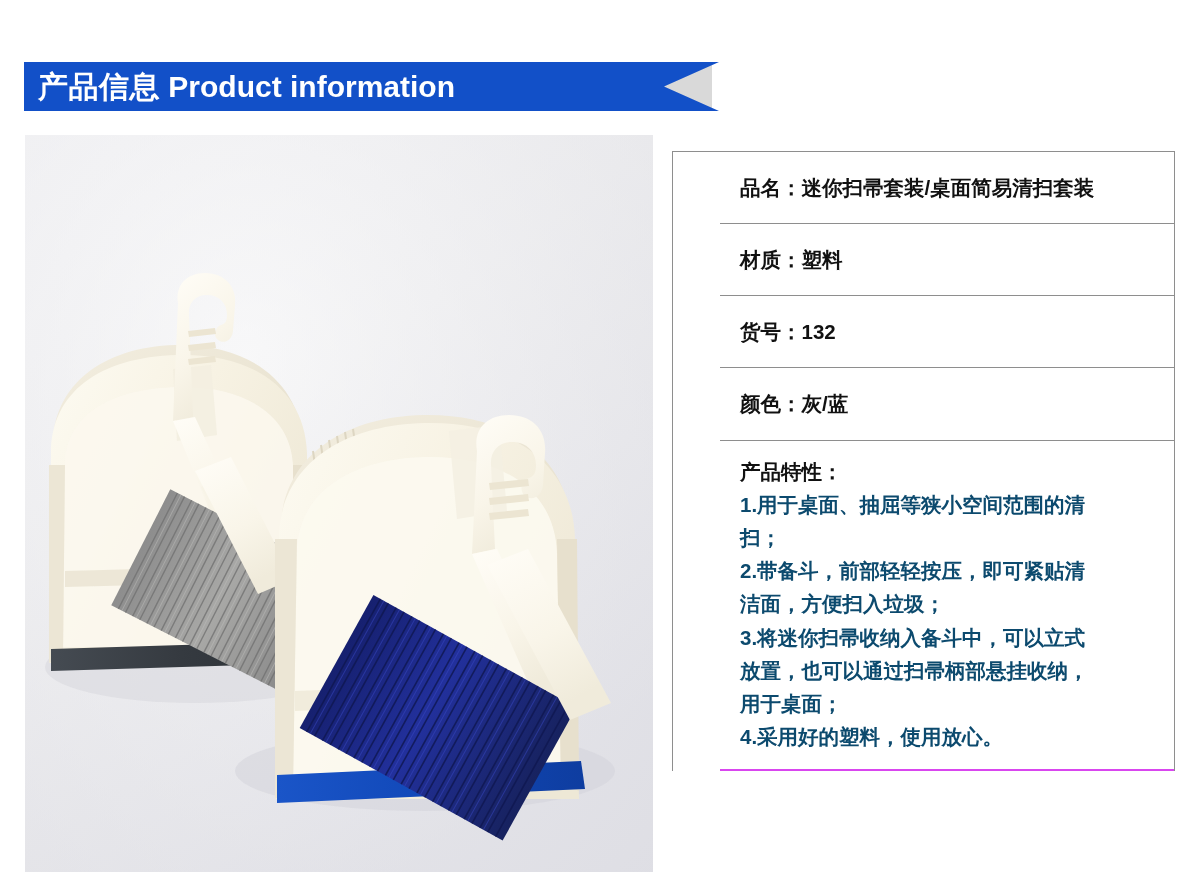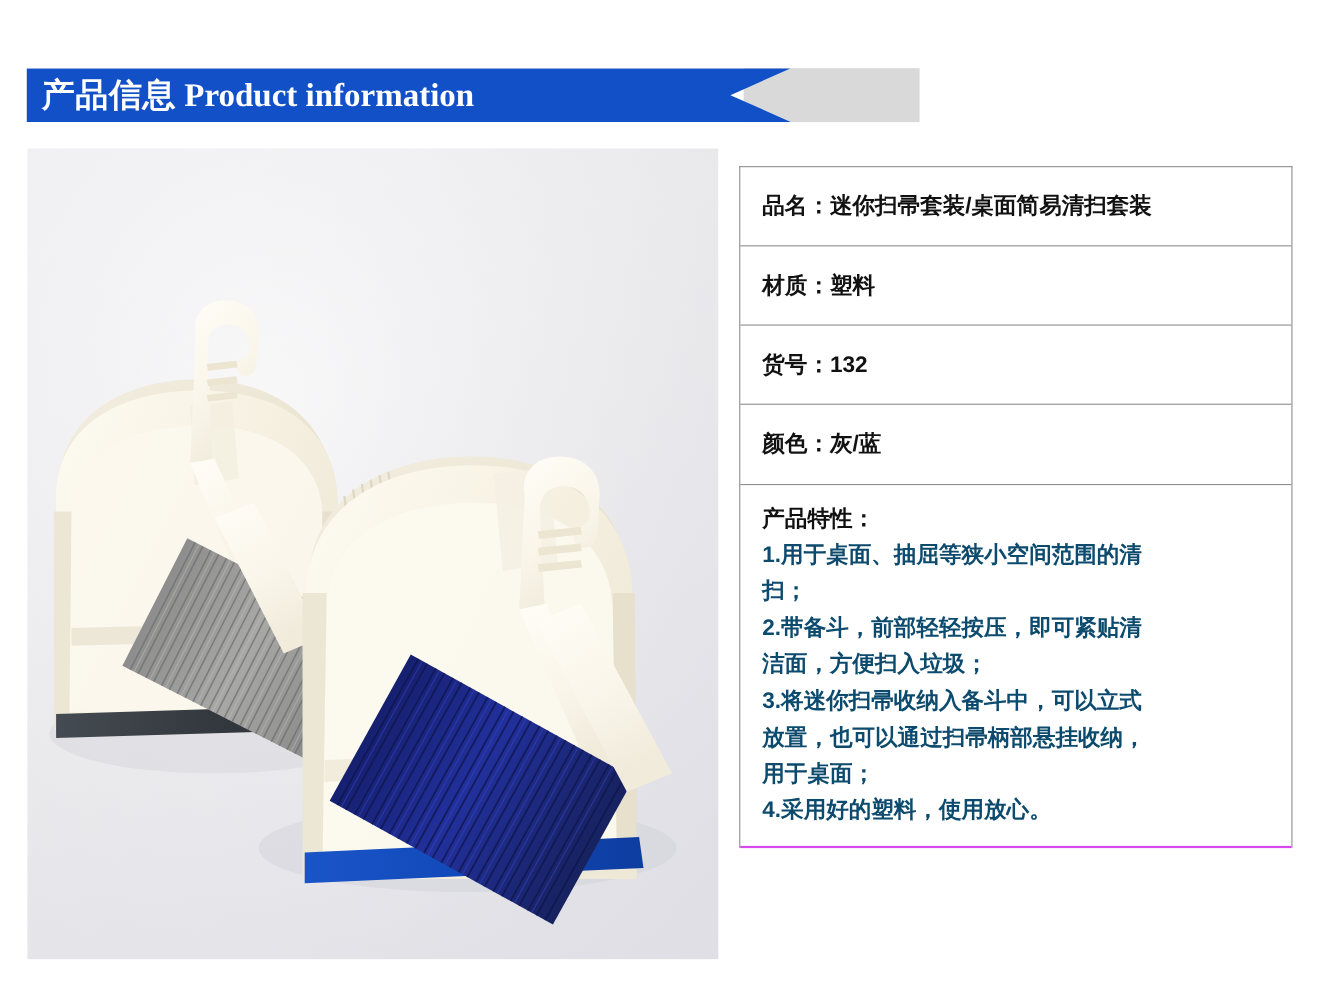--- a/index.html
+++ b/index.html
@@ -11,23 +11,22 @@
     font-family: "Liberation Sans", "DejaVu Sans", sans-serif;
     overflow: hidden;
     position: relative;
   }
 
   
   #banner-area {
     position: absolute;
     left: 24px;
     top: 62px;
-    width: 812px;
+    width: 688px;
     height: 49px;
-    font-family: Liberation Serif, serif;
   }
   #banner-gray-tail {
     position: absolute;
     right: 0;
     top: 0;
     width: 160px;
     height: 100%;
     background: #d9d9d9;
   }
   #banner-blue {
@@ -70,20 +69,21 @@
 
   
   #spec-table {
     position: absolute;
     left: 672px;
     top: 151px;
     width: 503px;
     border: 1px solid #8e8e8e;
     border-bottom: none;
     background: #ffffff;
+    padding-left: 47px;
   }
   .spec-row {
     border-bottom: 1px solid #8e8e8e;
     padding: 20px 18px 20px 20px;
     font-size: 20.5px;
     color: #111111;
     font-weight: bold;
     line-height: 1.52;
   }
   .feature-block {

